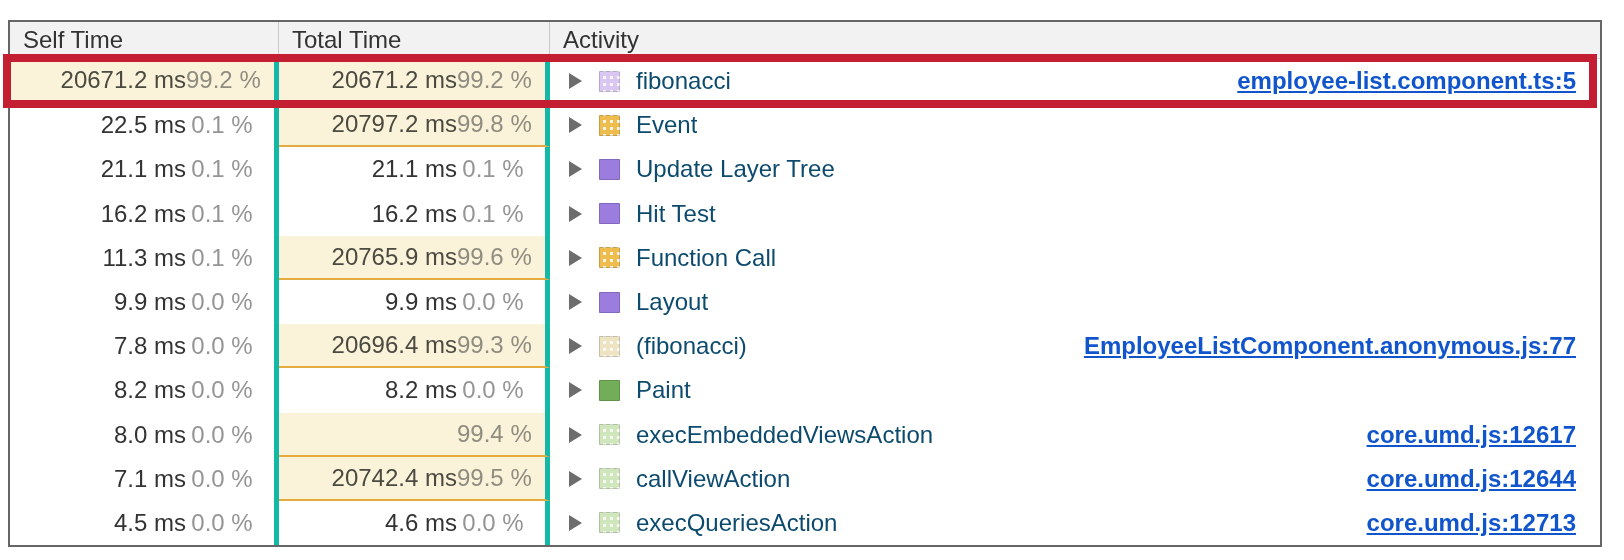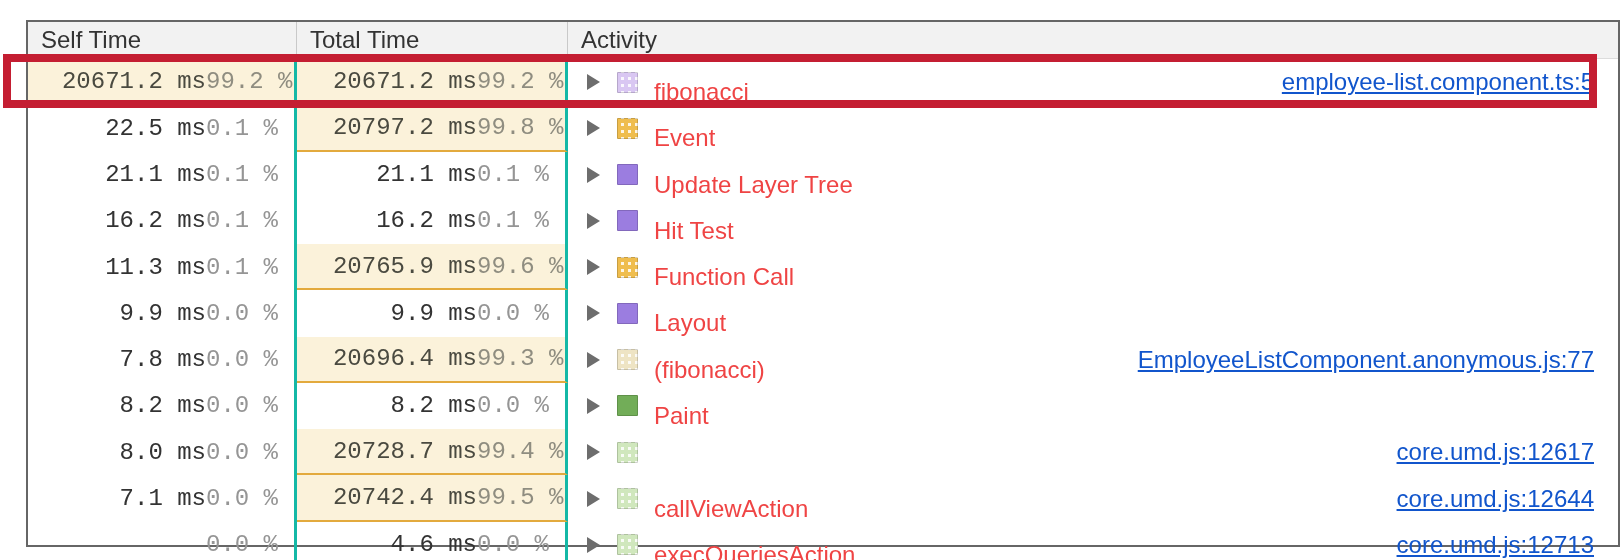--- a/index.html
+++ b/index.html
@@ -4,21 +4,21 @@
 <style>
   * { margin: 0; padding: 0; box-sizing: border-box; }
   html, body { background: #ffffff; }
   body {
     font-family: "Liberation Sans", sans-serif;
     width: 1624px; height: 560px; position: relative; overflow: hidden;
   }
   .stage { position: absolute; inset: 0; }
 
   .perf-table {
-    position: absolute; left: 26px; top: 20px;
+    position: absolute; left: 8px; top: 20px;
     width: 1594px; height: 527px;
     border: 2px solid var(--table-border, #666);
     background: #fff;
     display: flex; flex-direction: column;
     font-size: 24px; color: var(--text, #333);
   }
 
   
   .header-row {
     display: flex; height: 37px; flex: 0 0 37px;
@@ -35,22 +35,21 @@
   .col-self  { width: 269px; flex: 0 0 269px; }
   .col-total { width: 271px; flex: 0 0 271px; }
 
   
   .table-body { display: flex; flex-direction: column; flex: 1; }
   .row { display: flex; flex: 1; min-height: 0; }
 
   .cell { display: flex; align-items: center; }
   .cell.time {
     justify-content: flex-end;
-    border-right: 3px solid #14b8a6;
-    font-family: Liberation Mono, monospace;
+    border-right: 5px solid #14b8a6;
   }
   .cell.time .t { flex: 1; text-align: right; color: var(--text, #333); white-space: nowrap; }
   .cell.time .p { width: 88px; text-align: center; padding-right: 16px; color: var(--pct-text, #959595); white-space: nowrap; }
   .cell.time.hl {
     background: var(--highlight-bg, #fbf2da);
     border-bottom: 2px solid var(--highlight-border, #e3aa3d);
   }
   .cell.time.hl .t { color: #4a4a40; }
   .cell.time.hl .p { color: #8f8d80; }
 
@@ -67,26 +66,27 @@
     width: 21px; height: 21px; flex: 0 0 auto;
     border: 1px solid rgba(0,0,0,0.16);
     border-radius: 1px;
     margin-right: 16px;
   }
   .swatch.pattern {
     background-image: radial-gradient(rgba(255,255,255,0.85) 1.5px, transparent 1.6px);
     background-size: 7px 7px;
     background-position: 1px 2px;
   }
-  .activity-label { color: #ef4444; white-space: nowrap; overflow: hidden; text-overflow: ellipsis; margin-top: 20px; }
+  .activity-label { color: #0c4a6e; white-space: nowrap; overflow: hidden; text-overflow: ellipsis; }
   .src {
     margin-left: auto; padding-left: 20px;
     color: var(--link, #1155cc);
     text-decoration: underline; white-space: nowrap;
     cursor: pointer;
+    font-weight: bold;
   }
 
   
   .annotation-box {
     position: absolute; left: 3px; top: 54px;
     width: 1594px; height: 54px;
     border: 8px solid var(--annotation, #c41e32);
     pointer-events: none;
   }
 </style>
@@ -245,26 +245,26 @@
 
     </div>
   </div>
 
   <div class="row">
     <div class="cell time col-self">
       <span class="t">8.0 ms</span>
       <span class="p">0.0 %</span>
     </div>
     <div class="cell time col-total hl">
-      <span class="t">20728.7 ms</span>
       <span class="p">99.4 %</span>
     </div>
     <div class="cell activity">
       <span class="tri"></span>
       <span class="swatch pattern" style="background-color: rgb(208, 231, 189);"></span>
+      <span class="activity-label">execEmbeddedViewsAction</span>
       <a class="src">core.umd.js:12617</a>
     </div>
   </div>
 
   <div class="row">
     <div class="cell time col-self">
       <span class="t">7.1 ms</span>
       <span class="p">0.0 %</span>
     </div>
     <div class="cell time col-total hl">
@@ -274,20 +274,21 @@
     <div class="cell activity">
       <span class="tri"></span>
       <span class="swatch pattern" style="background-color: rgb(208, 231, 189);"></span>
       <span class="activity-label">callViewAction</span>
       <a class="src">core.umd.js:12644</a>
     </div>
   </div>
 
   <div class="row">
     <div class="cell time col-self">
+      <span class="t">4.5 ms</span>
       <span class="p">0.0 %</span>
     </div>
     <div class="cell time col-total">
       <span class="t">4.6 ms</span>
       <span class="p">0.0 %</span>
     </div>
     <div class="cell activity">
       <span class="tri"></span>
       <span class="swatch pattern" style="background-color: rgb(208, 231, 189);"></span>
       <span class="activity-label">execQueriesAction</span>

